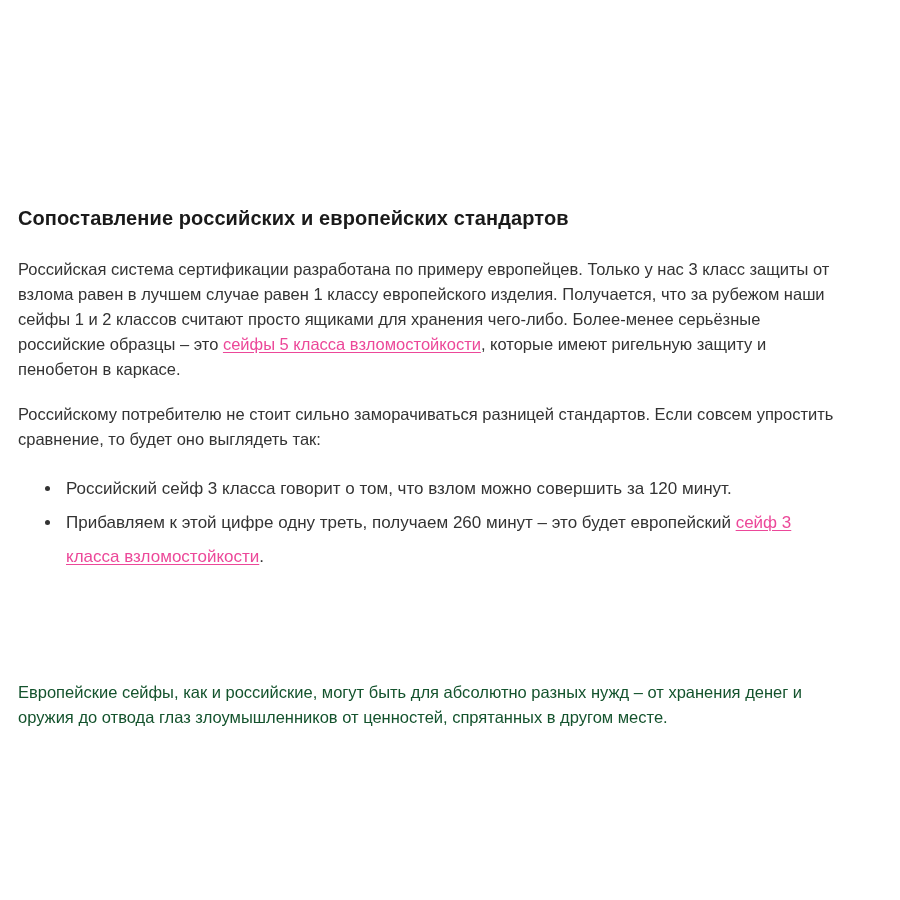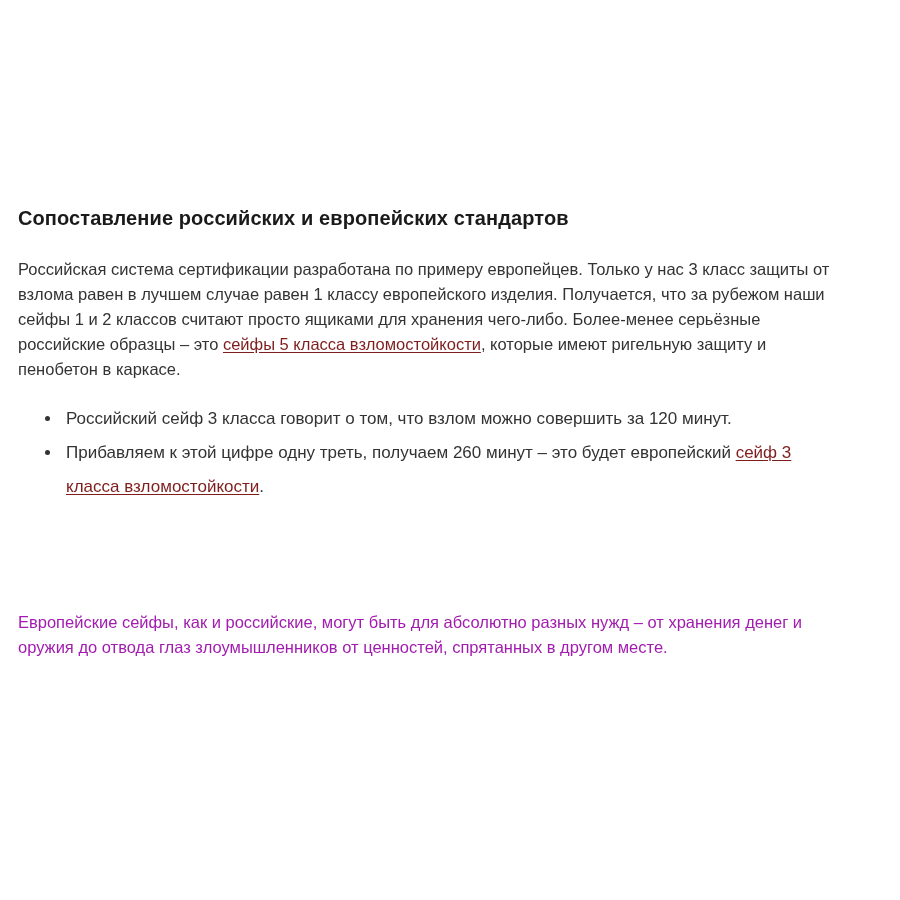--- a/index.html
+++ b/index.html
@@ -44,44 +44,45 @@
     list-style: disc;
   }
   ul.bullet-list li {
     font-size: 17px;
     line-height: 34px;
     color: #333333;
     margin: 0;
     padding-left: 4px;
   }
   a.inline-link {
-    color: #7f1d1d;
+    color: #ec4899;
     text-decoration: underline;
     text-underline-offset: 2px;
   }
   .spacer-block {
     height: 86px;
   }
   p.closing {
     font-size: 16.5px;
     line-height: 25px;
-    color: #a21caf;
+    color: #14532d;
     margin: 0;
   }
 </style>
 </head>
 <body>
 
 <div class="page">
   <div class="article">
 
     <h1 class="article-title">Сопоставление российских и европейских стандартов</h1>
 
     <p class="para"><span>Российская система сертификации разработана по примеру европейцев. Только у нас 3 класс защиты от взлома равен в лучшем случае равен 1 классу европейского изделия. Получается, что за рубежом наши сейфы 1 и 2 классов считают просто ящиками для хранения чего-либо. Более-менее серьёзные российские образцы – это </span><a class="inline-link" href="#">сейфы 5 класса взломостойкости</a><span>, которые имеют ригельную защиту и пенобетон в каркасе.</span></p>
 
+    <p class="para">Российскому потребителю не стоит сильно заморачиваться разницей стандартов. Если совсем упростить сравнение, то будет оно выглядеть так:</p>
 
     <ul class="bullet-list">
       <li><span>Российский сейф 3 класса говорит о том, что взлом можно совершить за 120 минут.</span></li>
       <li><span>Прибавляем к этой цифре одну треть, получаем 260 минут – это будет европейский </span><a class="inline-link" href="#">сейф 3 класса взломостойкости</a><span>.</span></li>
     </ul>
 
     <div class="spacer-block"></div>
 
     <p class="closing">Европейские сейфы, как и российские, могут быть для абсолютно разных нужд – от хранения денег и оружия до отвода глаз злоумышленников от ценностей, спрятанных в другом месте.</p>
 

